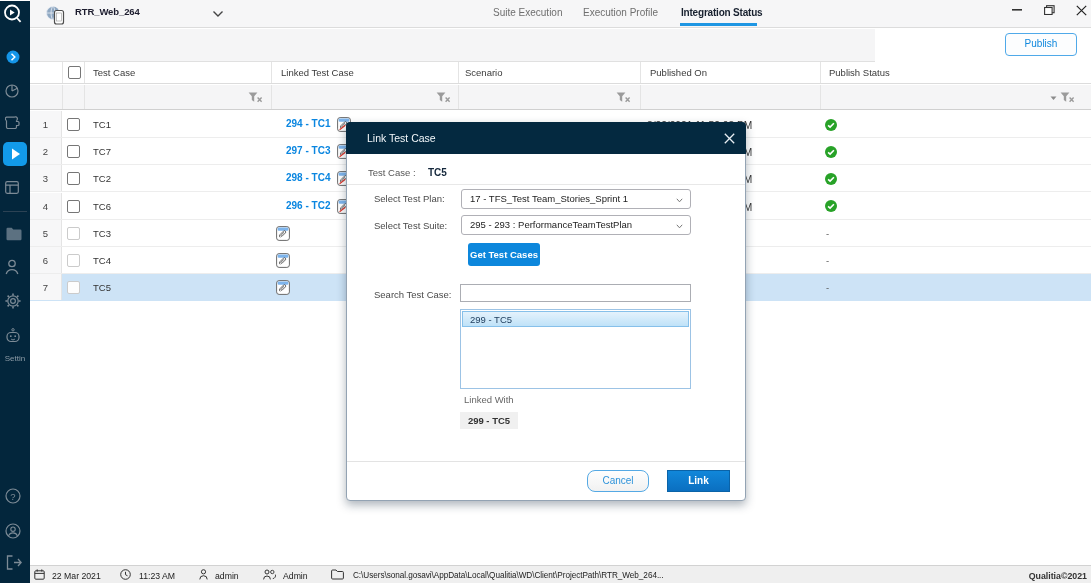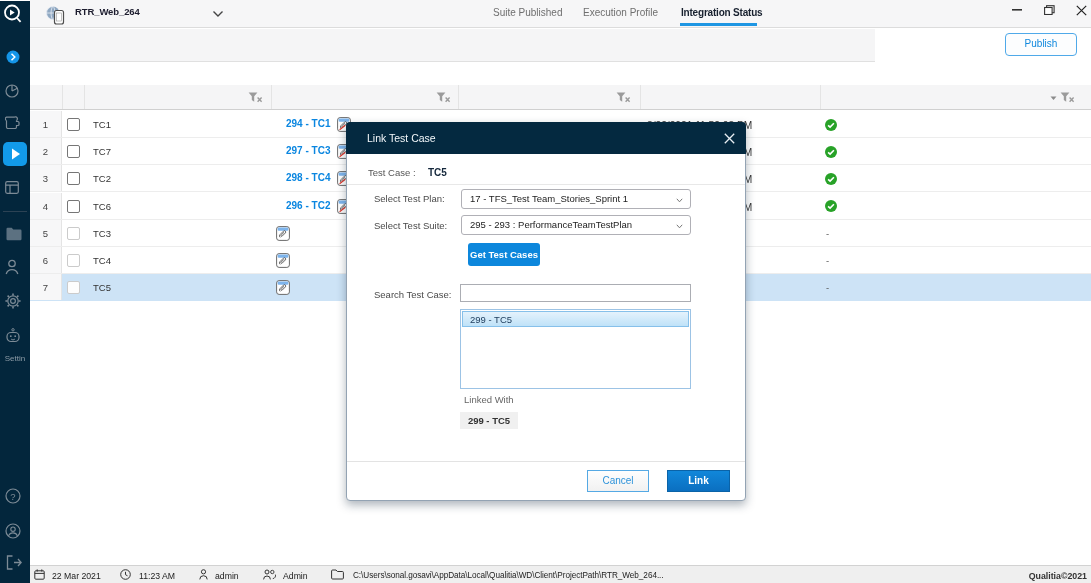--- a/index.html
+++ b/index.html
@@ -49,59 +49,73 @@
 #mhead { position:absolute; left:-1px; top:-1px; width:400px; height:32px; background:#042940; border-radius:4px 4px 0 0; }
 #mhead .t { position:absolute; left:21px; top:10px; color:#f3f7fa; font-size:10.5px; }
 .mlabel { position:absolute; font-size:9.5px; color:#4a4a4a; }
 .mdrop { position:absolute; left:114px; width:230px; height:20px; border:1px solid #b0b0b6; border-radius:3px; background:#fff; font-size:9.5px; color:#222; line-height:18px; padding-left:8px; white-space:nowrap; }
 #getbtn { position:absolute; left:121px; top:120px; width:72px; height:23px; background:#0d87dc; border-radius:3px; color:#fff; font-size:9.5px; font-weight:700; text-align:center; line-height:23px; white-space:nowrap; }
 #msearch { position:absolute; left:113px; top:161px; width:231px; height:18px; border:1px solid #abadb3; background:#fff; }
 #mlist { position:absolute; left:113px; top:186px; width:231px; height:80px; border:1px solid #9cc3e5; background:#fff; }
 #mlist .sel { position:absolute; left:1px; top:1px; width:227px; height:16px; background:linear-gradient(#e4f2fc,#bfe2f8); border:1px solid #86c0ea; font-size:9.5px; color:#1b3a5a; line-height:15px; padding-left:7px; }
 #mchip { position:absolute; left:113px; top:289px; width:58px; height:17px; background:#f0f0f0; font-size:9.5px; font-weight:700; color:#333; text-align:center; line-height:17px; }
 #mfoot { position:absolute; left:0; top:338px; width:398px; height:0; border-top:1px solid #e3e3e3; }
-#cancelbtn { position:absolute; left:240px; top:347px; width:62px; height:22px; background:linear-gradient(#fefefe,#f1f1f1); border:1.5px solid #55a9e4; border-radius:0; color:#2e93da; font-size:10px; text-align:center; line-height:19px; }
+#cancelbtn { position:absolute; left:240px; top:347px; width:62px; height:22px; background:linear-gradient(#fefefe,#f1f1f1); border:1.5px solid #55a9e4; border-radius:8px; color:#2e93da; font-size:10px; text-align:center; line-height:19px; }
 #linkbtn { position:absolute; left:320px; top:347px; width:63px; height:22px; background:linear-gradient(#1187da,#0b6fc0); border:1px solid #0a63a8; border-radius:0; color:#fff; font-size:10px; font-weight:700; text-align:center; line-height:20px; }
 </style>
 </head>
 <body>
 <div id="app">
 
   <div id="titlebar">
     <svg width="22" height="20" style="position:absolute;left:15px;top:5px" viewBox="0 0 22 20">
       <circle cx="8" cy="8" r="6.5" fill="#8fa8c2"></circle>
       <path d="M8 1.5 a6.5 6.5 0 0 0 0 13 M1.5 8 h13 M8 1.5 c-2.6 1.6 -2.6 11.4 0 13 M8 1.5 c2.6 1.6 2.6 11.4 0 13" stroke="#e8eef5" stroke-width="0.8" fill="none"></path>
       <rect x="9.5" y="5.5" width="9" height="13.5" rx="2" fill="#fff" stroke="#4e4e4e" stroke-width="1.2"></rect>
       <rect x="11.5" y="8" width="5" height="8" fill="#fff" stroke="#9a9a9a" stroke-width="0.6"></rect>
     </svg>
     <span style="position:absolute;left:45px;top:6px;font-size:9.5px;font-weight:600;color:#1c1c2e;letter-spacing:-0.1px;">RTR_Web_264</span>
     <svg width="12" height="8" style="position:absolute;left:182px;top:10px" viewBox="0 0 12 8">
         <path d="M1.5 1.5 L6 6 L10.5 1.5" stroke="#444" stroke-width="1.4" fill="none"></path>
       </svg>
-    <span class="tab" style="left:463px;">Suite Published</span>
+    <span class="tab" style="left:463px;">Suite Execution</span>
     <span class="tab" style="left:553px;">Execution Profile</span>
     <span class="tab active" style="left:651px;">Integration Status</span>
     <div id="tabline"></div>
 
     <svg width="10" height="2" style="position:absolute;left:982px;top:9px">
         <rect width="10" height="1.6" fill="#333"></rect>
       </svg>
     <svg width="11" height="10" style="position:absolute;left:1014px;top:5px" viewBox="0 0 11 10">
       <rect x="2.6" y="0.7" width="7.5" height="7" fill="none" stroke="#333" stroke-width="1.1"></rect>
       <rect x="0.6" y="2.5" width="7.5" height="7" fill="#fff" stroke="#333" stroke-width="1.1"></rect>
     </svg>
     <svg width="11" height="11" style="position:absolute;left:1046px;top:5px" viewBox="0 0 11 11">
         <path d="M0.8 0.8 L10.2 10.2 M10.2 0.8 L0.8 10.2" stroke="#222" stroke-width="1.2"></path>
       </svg>
   </div>
 
   <div id="toolbar">
       <div id="publishbtn">Publish</div>
     </div>
 
+  <div id="thead">
+    <div class="vline" style="left:32px"></div>
+    <div class="vline" style="left:54px"></div>
+    <div class="vline" style="left:241px"></div>
+    <div class="vline" style="left:428px"></div>
+    <div class="vline" style="left:610px"></div>
+    <div class="vline" style="left:790px"></div>
+    <div class="cb" style="left:38px;top:4px;"></div>
+    <span class="hcell" style="left:63px">Test Case</span>
+    <span class="hcell" style="left:251px">Linked Test Case</span>
+    <span class="hcell" style="left:435px">Scenario</span>
+    <span class="hcell" style="left:620px">Published On</span>
+    <span class="hcell" style="left:799px">Publish Status</span>
+  </div>
 
   <div id="tfilter">
     <div class="vline" style="left:32px"></div>
     <div class="vline" style="left:54px"></div>
     <div class="vline" style="left:241px"></div>
     <div class="vline" style="left:428px"></div>
     <div class="vline" style="left:610px"></div>
     <div class="vline" style="left:790px"></div>
     <svg class="fx" width="15" height="11" style="position:absolute;left:218px;top:7px" viewBox="0 0 15 11">
         <path d="M0.6 0.6 H9.4 L6.2 4.2 V9.8 L3.8 7.9 V4.2 Z" fill="#9b9b9b"></path>

